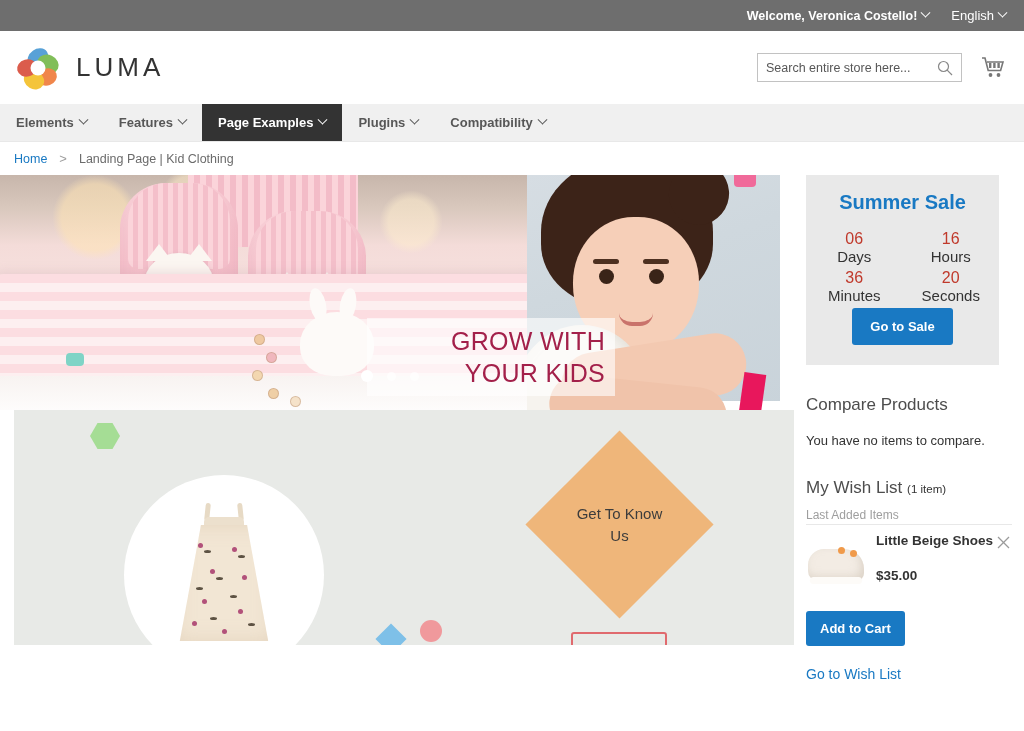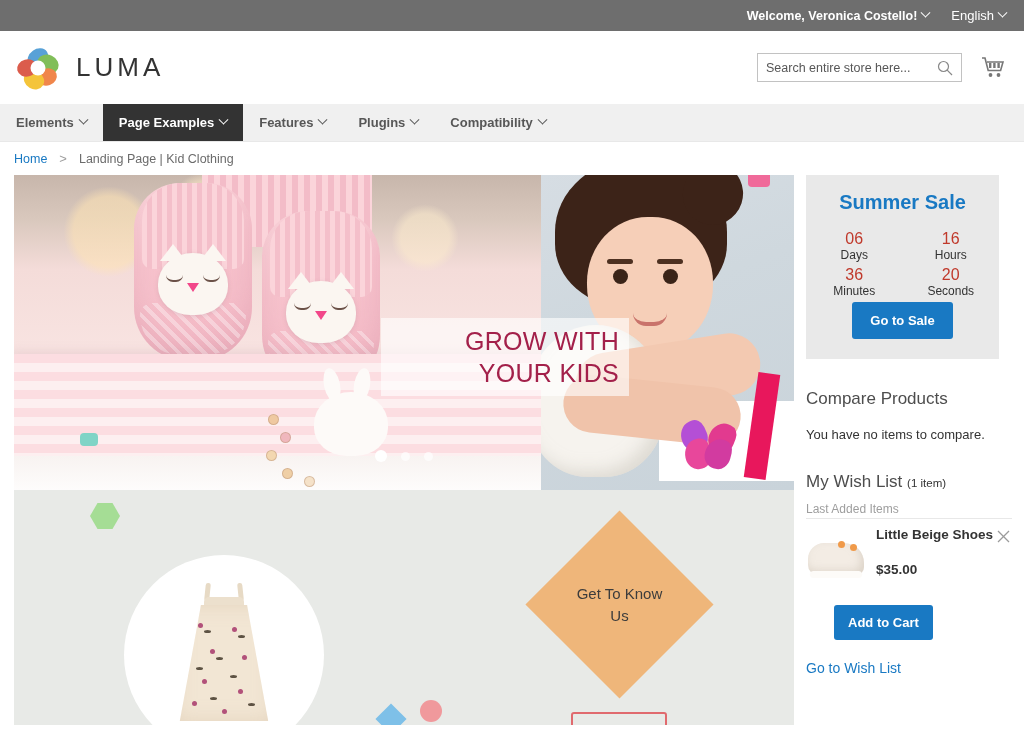--- a/index.html
+++ b/index.html
@@ -126,23 +126,23 @@
   .content { width: 806px; position: relative; }
   .sidebar {
     width: 218px;
     padding-left: 0px;
     position: relative;
   }
 
   
   .banner {
     position: relative;
-    margin-left: 14px;
+    margin-left: 0;
     width: 780px;
-    height: 315px;
+    height: 235px;
     overflow: hidden;
   }
   .banner-left {
     position: absolute; left: 0; top: 0;
     width: 527px; height: 100%;
     background:
       radial-gradient(circle at 18% 18%, rgba(255,228,180,.55) 0 7%, transparent 9%),
       radial-gradient(circle at 36% 9%, rgba(255,235,200,.5) 0 5%, transparent 7%),
       radial-gradient(circle at 55% 14%, rgba(255,240,210,.45) 0 4%, transparent 6%),
       radial-gradient(circle at 78% 20%, rgba(255,238,205,.5) 0 5%, transparent 7%),
@@ -422,21 +422,21 @@
     font-size: 20px;
     font-weight: bold;
     margin-bottom: 16px;
   }
   .countdown {
     display: flex; justify-content: center; gap: 0;
     flex-wrap: wrap; width: 100%;
   }
   .cd-cell { width: 50%; margin-bottom: 4px; }
   .cd-num { color: #c0392b; font-size: 16px; }
-  .cd-lab { color: #333333; font-size: 12px; }
+  .cd-lab { color: #333333; font-size: 15px; }
   .go-sale {
     display: inline-block;
     background: #1979c3; color: #fff;
     border: none; cursor: pointer;
     padding: 11px 18px; font-size: 13px; font-weight: bold;
     border-radius: 3px;
     font-family: "Liberation Sans", sans-serif;
   }
   .side-sec { padding: 0 12px 0 0; }
   .side-title {
@@ -474,21 +474,20 @@
   .wish-price { font-size: 13.5px; color: #333; font-weight: bold; margin-top: 20px; }
   .wish-x {
     position: absolute; right: 2px; top: 4px;
     width: 13px; height: 13px; cursor: pointer;
   }
   .add-cart {
     margin-top: 20px;
     background: #1979c3; color: #fff; border: none; cursor: pointer;
     padding: 10px 14px; font-size: 13px; font-weight: bold; border-radius: 3px;
     font-family: "Liberation Sans", sans-serif;
-    margin-left: 28px;
   }
   .wish-link {
     display: block; margin-top: 20px;
     color: #1979c3; font-size: 14px; text-decoration: none; cursor: pointer;
   }
 </style>
 </head>
 <body>
 
 <div class="top-panel">
@@ -540,26 +539,26 @@
       </svg>
     </span>
   </div>
 </div>
 
 <div class="nav">
   <div class="nav-item">
     <span>Elements</span>
     <span class="chev"></span>
   </div>
+  <div class="nav-item">
+    <span>Features</span>
+    <span class="chev"></span>
+  </div>
   <div class="nav-item active">
     <span>Page Examples</span>
-    <span class="chev"></span>
-  </div>
-  <div class="nav-item">
-    <span>Features</span>
     <span class="chev"></span>
   </div>
   <div class="nav-item">
     <span>Plugins</span>
     <span class="chev"></span>
   </div>
   <div class="nav-item">
     <span>Compatibility</span>
     <span class="chev"></span>
   </div>

